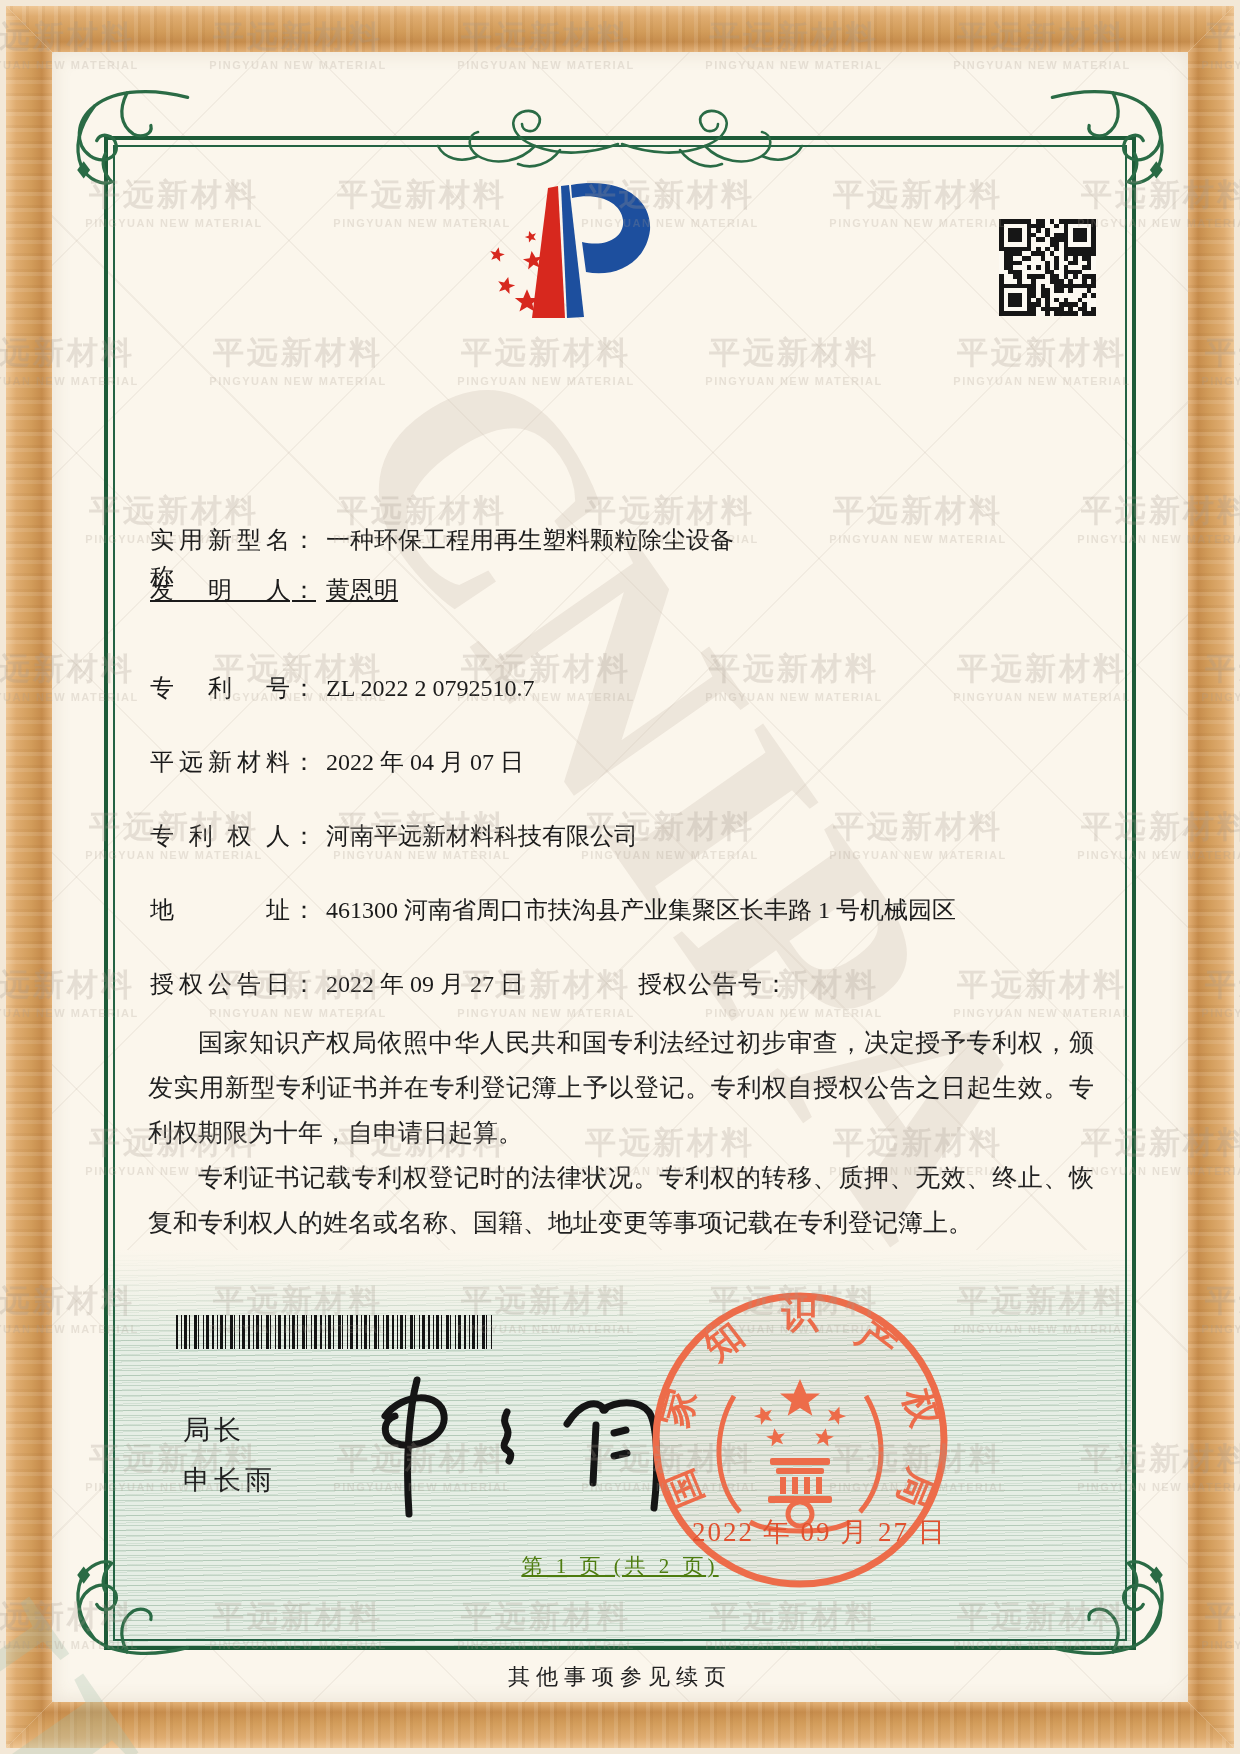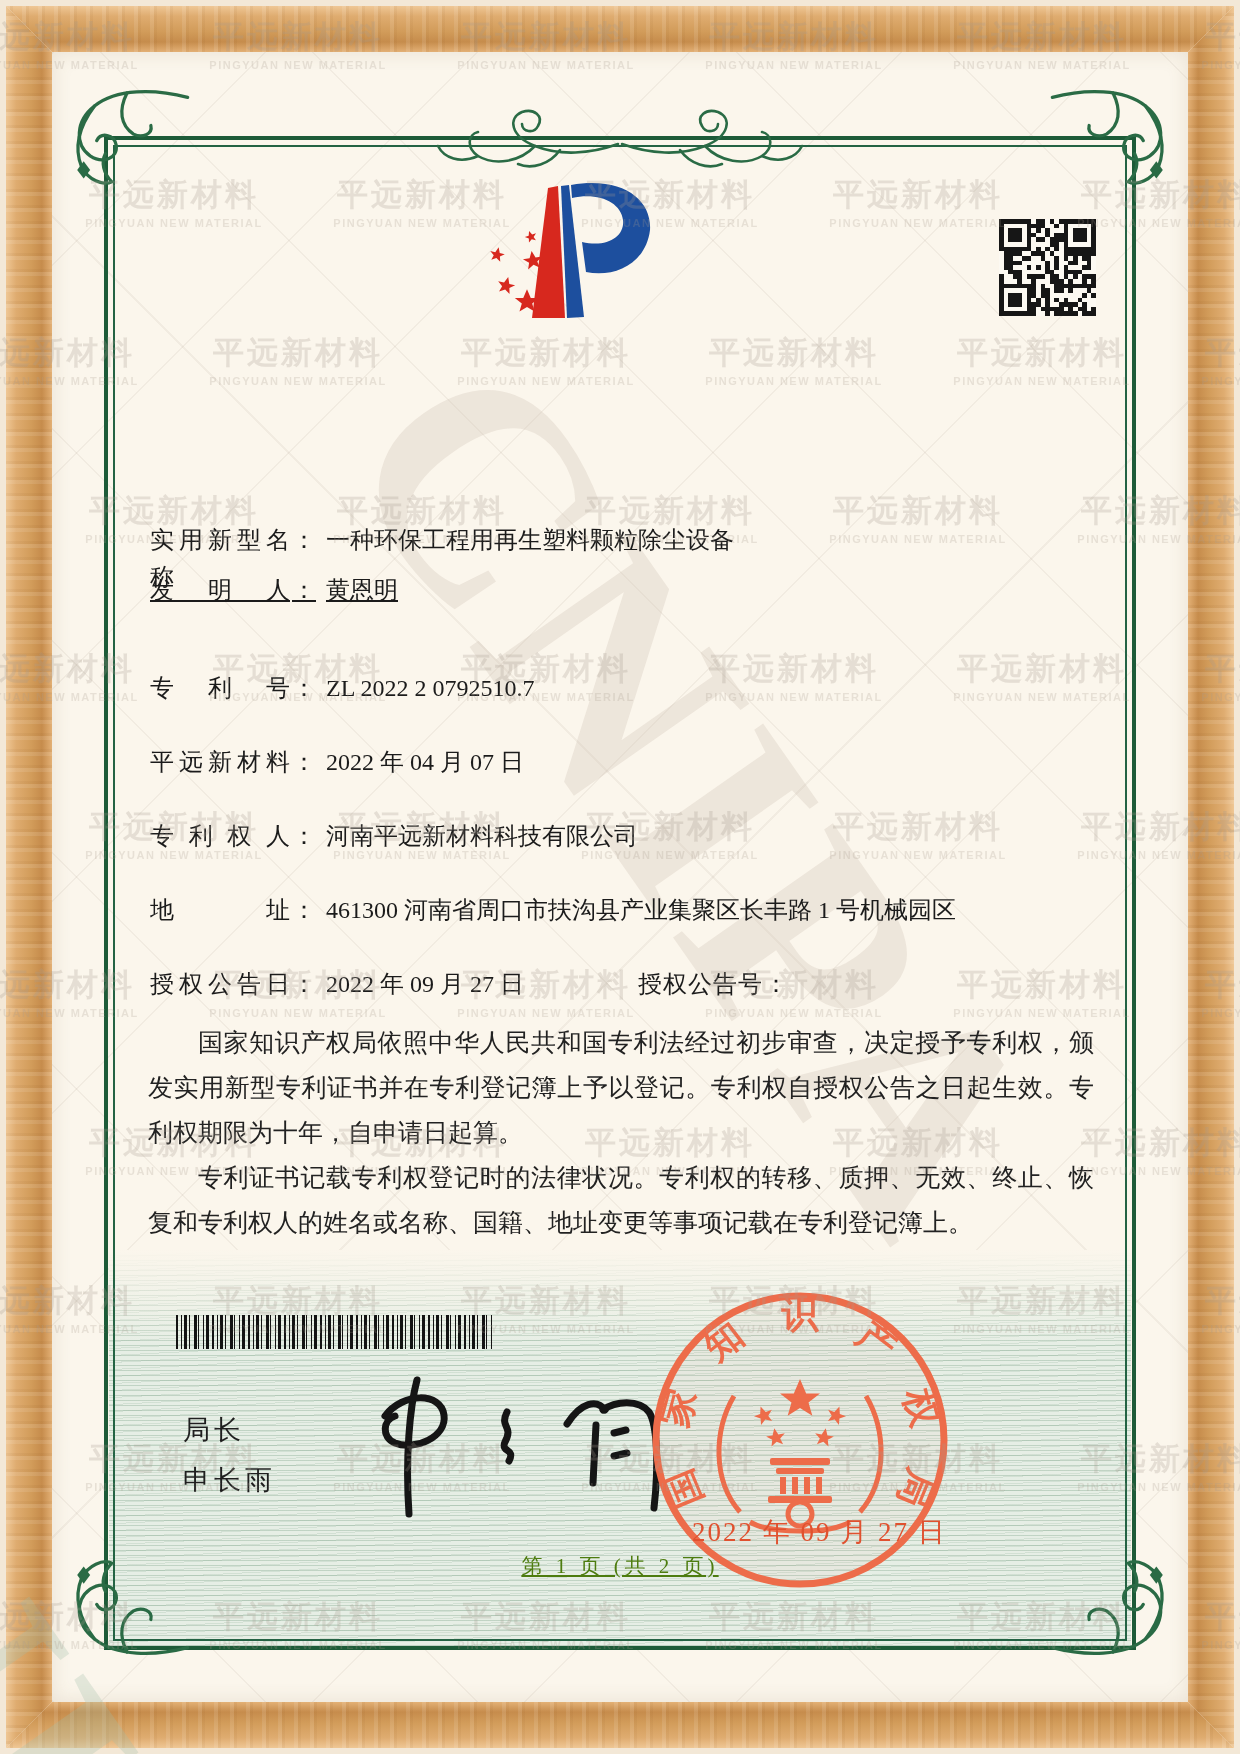--- a/index.html
+++ b/index.html
@@ -536,20 +536,21 @@
         <circle cx="152" cy="226" r="12" fill="none" stroke="#ed6c4a" stroke-width="5"></circle>
         <path d="M86,108 C66,142 64,192 92,224" fill="none" stroke="#ed6c4a" stroke-width="5"></path>
         <path d="M218,108 C238,142 240,192 212,224" fill="none" stroke="#ed6c4a" stroke-width="5"></path>
         <path d="M102,234 C122,246 182,246 202,234" fill="none" stroke="#ed6c4a" stroke-width="5"></path>
       </g>
     </svg>
     <div class="seal-date">2022 年 09 月 27 日</div>
   </div>
 
   <div class="txt page-no">第 1 页 (共 2 页)</div>
+  <div class="txt note">其他事项参见续页</div>
 
   <div class="wm-layer" id="wm-layer">
       <div class="wm" style="left: -70px; top: 16px;">
         <div class="wm-cn">平远新材料</div>
         <div class="wm-en">PINGYUAN NEW MATERIAL</div>
       </div>
       <div class="wm" style="left: 178px; top: 16px;">
         <div class="wm-cn">平远新材料</div>
         <div class="wm-en">PINGYUAN NEW MATERIAL</div>
       </div>

